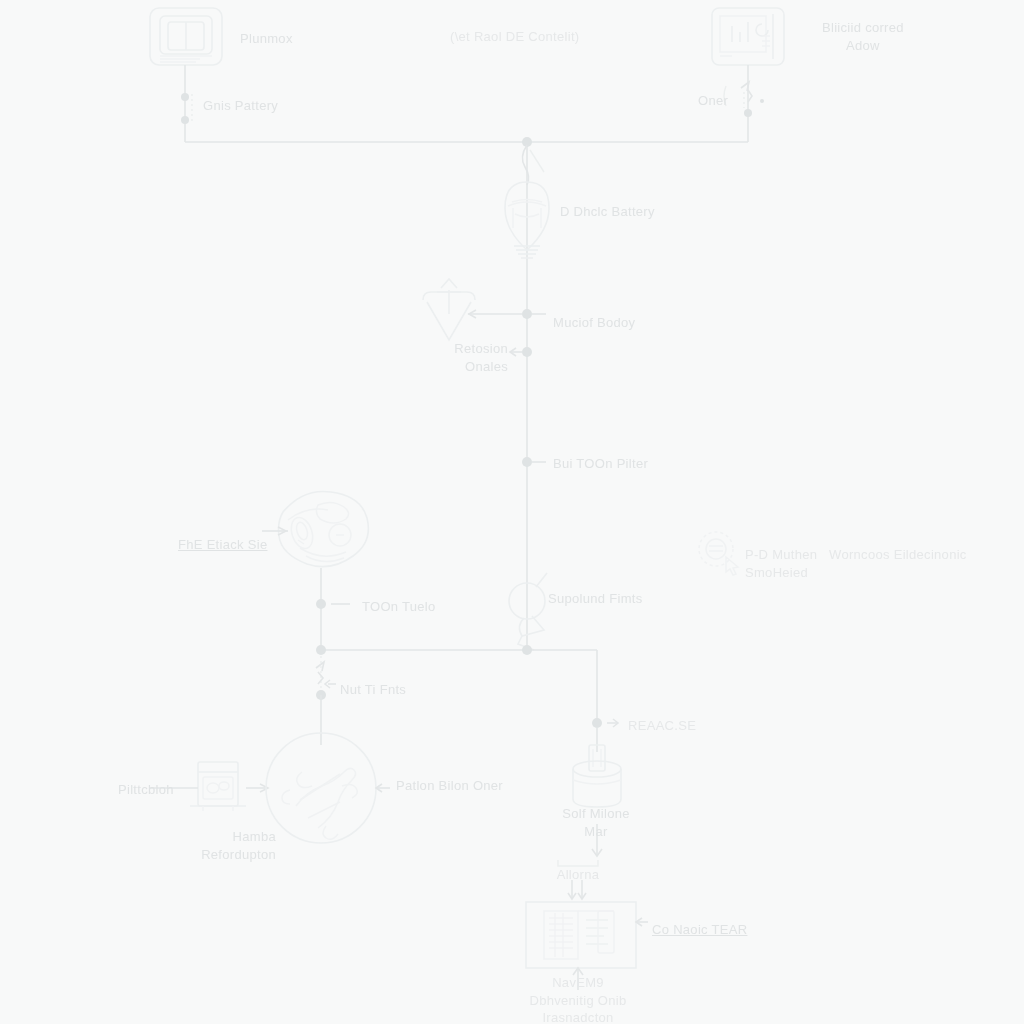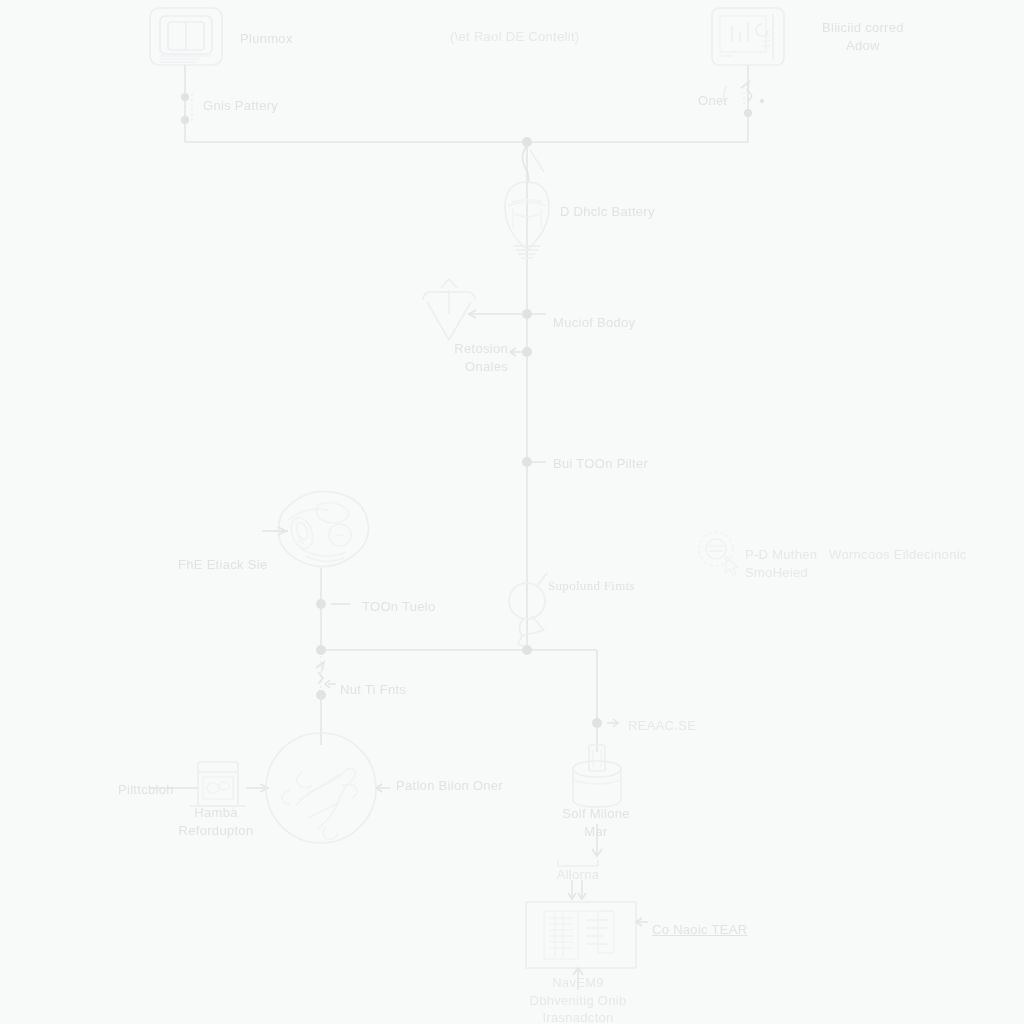--- a/index.html
+++ b/index.html
@@ -268,29 +268,29 @@
   <div class="lbl faint" style="left:450px; top:28px;">(\et Raol DE Contelit)</div>
   <div class="lbl dim center" style="left:792px; top:19px;margin-left:30px;">Bliiciid corred
 Adow</div>
   <div class="lbl dim" style="left:203px; top:97px;">Gnis Pattery</div>
   <div class="lbl dim" style="left:698px; top:92px;">Oner</div>
   <div class="lbl dim" style="left:560px; top:203px;">D Dhclc Battery</div>
   <div class="lbl dim" style="left:553px; top:306px;margin-top:8px;">Muciof Bodoy</div>
   <div class="lbl dim right" style="left:398px; top:340px; width:110px;">Retosion
 Onales</div>
   <div class="lbl dim" style="left:553px; top:455px;">Bui TOOn Pilter</div>
-  <div class="lbl dim" style="left:178px; top:556px;">FhE Etiack Sie</div>
+  <div class="lbl dim" style="left:178px; top:536px;text-decoration:underline;">FhE Etiack Sie</div>
   <div class="lbl faint" style="left:745px; top:546px;">P-D Muthen   Worncoos Eildecinonic
 SmoHeied</div>
-  <div class="lbl dim" style="left:548px; top:577px;font-family:Liberation Serif, serif;">Supolund Fimts</div>
+  <div class="lbl dim" style="left:548px; top:590px;">Supolund Fimts</div>
   <div class="lbl dim" style="left:362px; top:598px;">TOOn Tuelo</div>
   <div class="lbl dim" style="left:340px; top:681px;">Nut Ti Fnts</div>
   <div class="lbl faint" style="left:628px; top:717px;">REAAC.SE</div>
   <div class="lbl dim" style="left:118px; top:781px;">Pilttcbloh</div>
-  <div class="lbl dim center" style="left:156px; top:804px; width:120px;">Hamba
+  <div class="lbl dim center" style="left:156px; top:828px; width:120px;text-align:right;">Hamba
 Refordupton</div>
   <div class="lbl dim" style="left:396px; top:777px;">Patlon Bilon Oner</div>
   <div class="lbl dim center" style="left:536px; top:805px; width:120px;">Solf Milone
 Mar</div>
   <div class="lbl faint center" style="left:538px; top:866px; width:80px;">Allorna</div>
   <div class="lbl dim" style="left:652px; top:921px;text-decoration:underline;">Co Naoic TEAR</div>
   <div class="lbl faint center" style="left:498px; top:974px; width:160px;">NavEM9
 Dbhvenitig Onib
 Irasnadcton</div>
 

